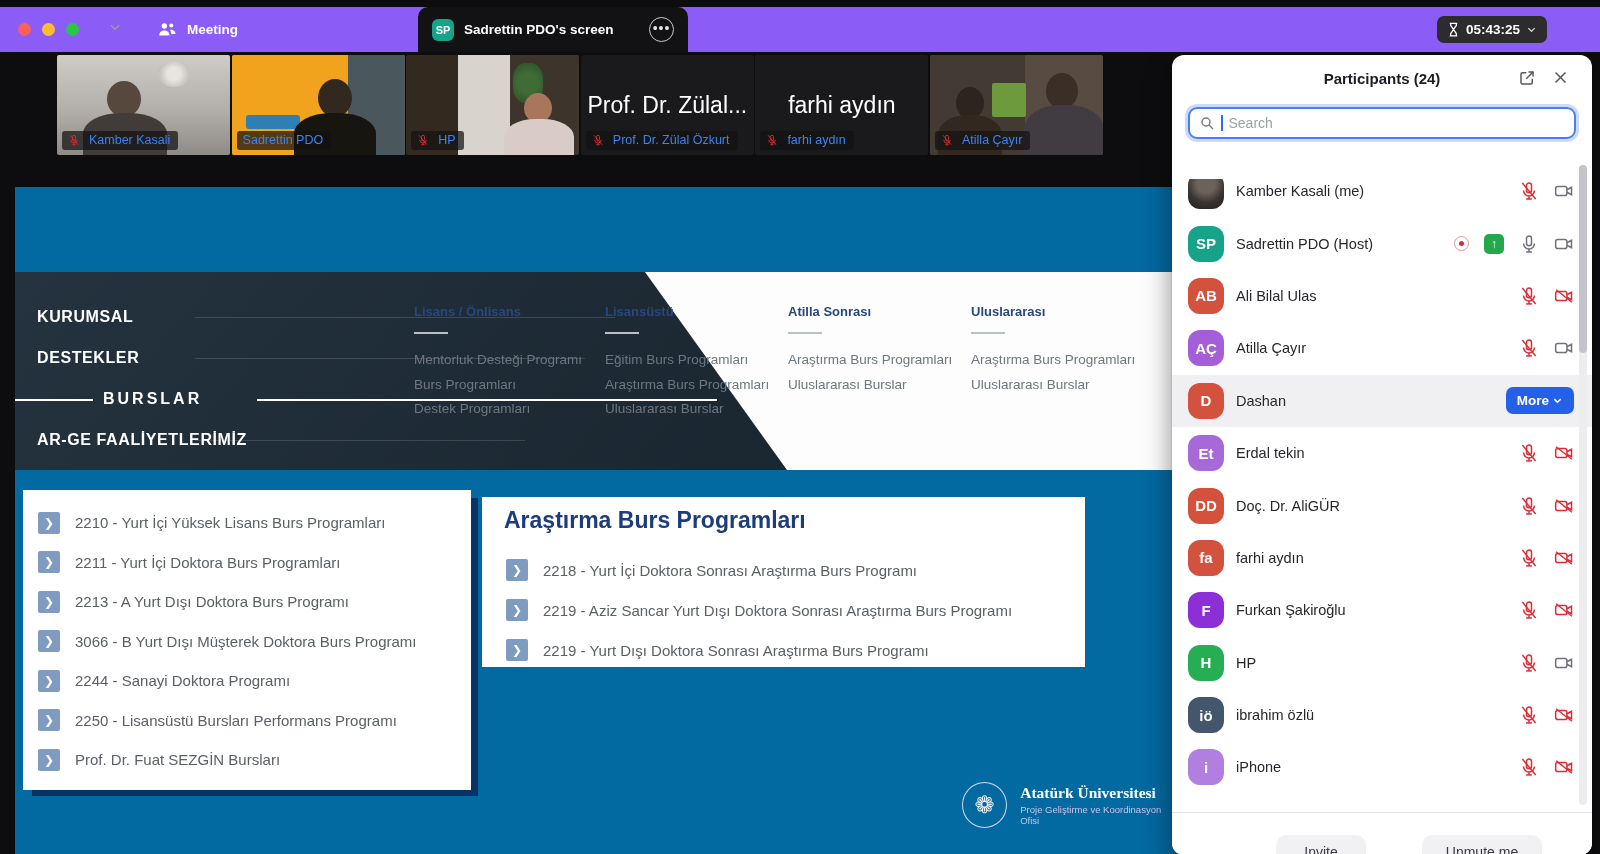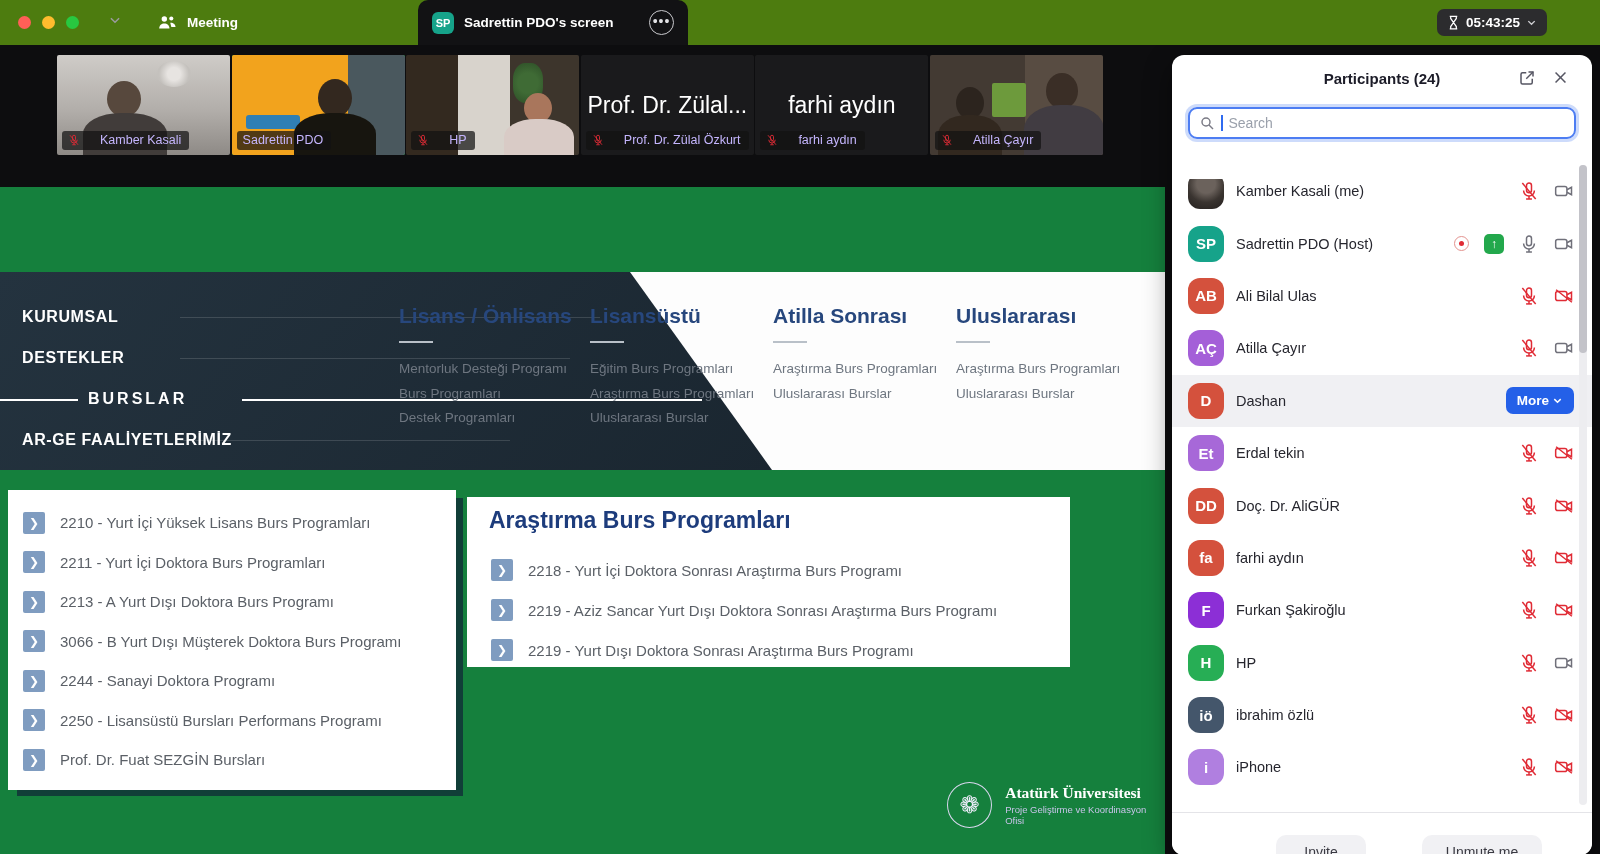--- a/index.html
+++ b/index.html
@@ -1,50 +1,50 @@
 <!DOCTYPE html>
 <html><head>
 <meta charset="utf-8">
 <style>
   * { margin:0; padding:0; box-sizing:border-box; }
   html,body { width:1600px; height:854px; overflow:hidden; background:#0d0d0f;
     font-family:"Liberation Sans", sans-serif; }
   body { position:relative; }
 
   
-  .topbar { position:absolute; left:0; top:0; width:1600px; height:45px; background:#4d7c0f; z-index:30; }
+  .topbar { position:absolute; left:0; top:7px; width:1600px; height:45px; background:#8b5cf6; z-index:30; }
   .traffic { position:absolute; top:16px; width:13px; height:13px; border-radius:50%; }
   .t-red{ left:18px; background:#ff5f57;} .t-yellow{ left:42px; background:#febc2e;} .t-green{ left:66px; background:#28c840;}
   .win-chevron { position:absolute; left:108px; top:13px; color:#9b9b9f; }
   .tab-meeting { position:absolute; left:158px; top:0; height:45px; display:flex; align-items:center; gap:10px; color:#fff; font-size:13.5px; font-weight:700; }
   .tab-active { position:absolute; left:418px; top:0; width:270px; height:45px; background:#121214; border-radius:10px 10px 0 0; display:flex; align-items:center; padding:0 14px; gap:10px; }
   .sp-badge { width:22px; height:22px; border-radius:6px; background:#16a38a; color:#fff; font-size:11px; font-weight:700; display:flex; align-items:center; justify-content:center; }
   .tab-active .tab-label { color:#fff; font-size:13.5px; font-weight:700; flex:1; }
   .ellipsis-btn { width:25px; height:25px; border-radius:50%; border:1.5px solid #c9c9cd; color:#e3e3e6; font-size:14px; line-height:21px; text-align:center; letter-spacing:1px; }
   .timer-pill { position:absolute; right:53px; top:9px; height:27px; background:#2c2c2e; border-radius:7px; display:flex; align-items:center; gap:6px; padding:0 10px; color:#fff; font-size:13.5px; font-weight:600; }
 
   
   .strip { position:absolute; left:0; top:45px; width:1600px; height:142px; background:#0d0d0f; z-index:5; }
   .tile { position:absolute; top:10px; width:173px; height:100px; background:#1a1a1c; overflow:hidden; border-radius:2px; }
   .tile.speaker { box-shadow:inset 0 0 0 2.5px #2bc248; }
   .tile .scene { position:absolute; inset:0; }
   .scene .head { position:absolute; border-radius:50%; }
   .scene .torso { position:absolute; border-radius:45% 45% 0 0; }
   .big-name { position:absolute; inset:0; display:flex; align-items:center; justify-content:center; color:#fff; font-size:23px; }
-  .name-tag { position:absolute; left:5px; bottom:5px; background:rgba(18,18,18,.72); border-radius:3px; padding:2px 8px 3px 6px; display:flex; align-items:center; gap:20px; color:#c4b5fd; font-size:12.5px; z-index:3; }
+  .name-tag { position:absolute; left:5px; bottom:5px; background:rgba(18,18,18,.72); border-radius:3px; padding:2px 8px 3px 6px; display:flex; align-items:center; gap:9px; color:#3b82f6; font-size:12.5px; z-index:3; }
 
   
-  .screen { position:absolute; left:0; top:187px; width:1165px; height:667px; background:#15803d; z-index:1; }
+  .screen { position:absolute; left:15px; top:187px; width:1165px; height:667px; background:#0369a1; z-index:1; }
   .mega { position:absolute; left:0; top:85px; width:1165px; height:198px; background:#fdfdfd; }
   .mega-dark { position:absolute; left:0; top:0; width:772px; height:198px; background:linear-gradient(130deg,#24333f,#1a2630); clip-path:polygon(0 0, 630px 0, 772px 198px, 0 198px); }
   .nav-item { position:absolute; color:#fff; font-weight:700; font-size:16px; letter-spacing:.6px; white-space:nowrap; }
   .nav-line { position:absolute; height:1px; background:rgba(255,255,255,.14); }
   .nav-line.bright { background:#fff; height:2px; }
   .menu-col { position:absolute; top:32px; }
-  .menu-col h3 { color:#27477d; font-size:21px; font-weight:700; }
+  .menu-col h3 { color:#27477d; font-size:13px; font-weight:700; }
   .menu-col .rule { width:34px; height:2px; background:#b9c0c8; margin:13px 0 18px; }
   .menu-col a { display:block; color:#6e7680; font-size:13.5px; margin-bottom:9.5px; text-decoration:none; }
 
   .card { position:absolute; background:#fff; }
   .card-left { left:8px; top:303px; width:448px; height:300px; padding-top:13px; box-shadow:8px 7px 0 -1px rgba(14,8,52,.55); }
   .card-right { left:467px; top:310px; width:603px; height:170px; padding:10px 0 0 22px; }
   .card-right h2 { color:#1d3c7c; font-size:23px; font-weight:700; margin-bottom:16px; }
   .prog-row { display:flex; align-items:center; gap:15px; height:39.5px; padding-left:15px; }
   .card-right .prog-row { padding-left:2px; height:40px; }
   .chev-box { width:22px; height:22px; background:#7f9cc0; border-radius:2px; color:#fff; font-size:12px; display:flex; align-items:center; justify-content:center; flex:0 0 22px; }

